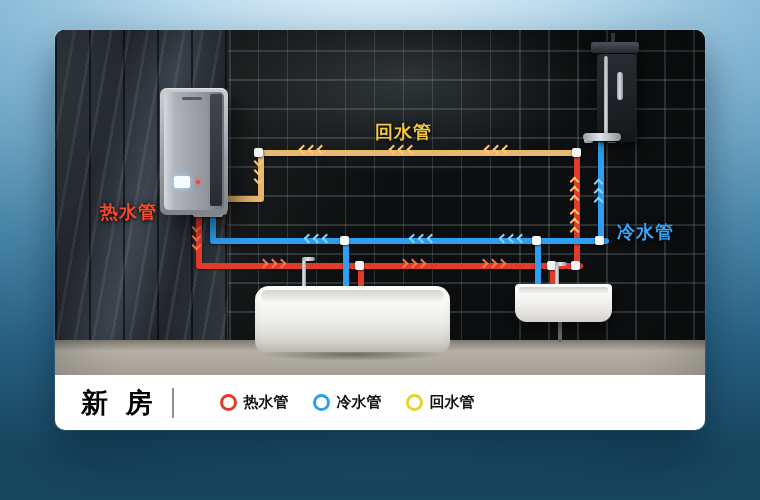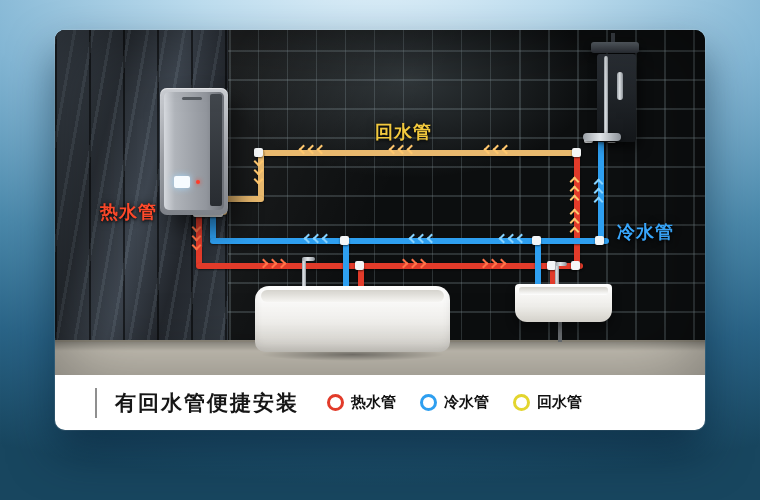--- a/index.html
+++ b/index.html
@@ -247,22 +247,22 @@
       </div>
 
       <div class="pipe-label lbl-ret" style="left:320px;top:90px;">回水管</div>
       <div class="pipe-label lbl-hot" style="left:45px;top:170px;">热水管</div>
       <div class="pipe-label lbl-cold" style="left:562px;top:190px;">冷水管</div>
 
       <div class="vignette"></div>
     </div>
 
     <div class="caption">
+      <span class="cap-title">新 房</span>
       <span class="cap-div"></span>
-      <span class="cap-sub">有回水管便捷安装</span>
       <div class="legend">
         <div class="legend-item">
           <span class="ring ring-hot"></span>
           <span class="legend-label">热水管</span>
         </div>
         <div class="legend-item">
           <span class="ring ring-cold"></span>
           <span class="legend-label">冷水管</span>
         </div>
         <div class="legend-item">

